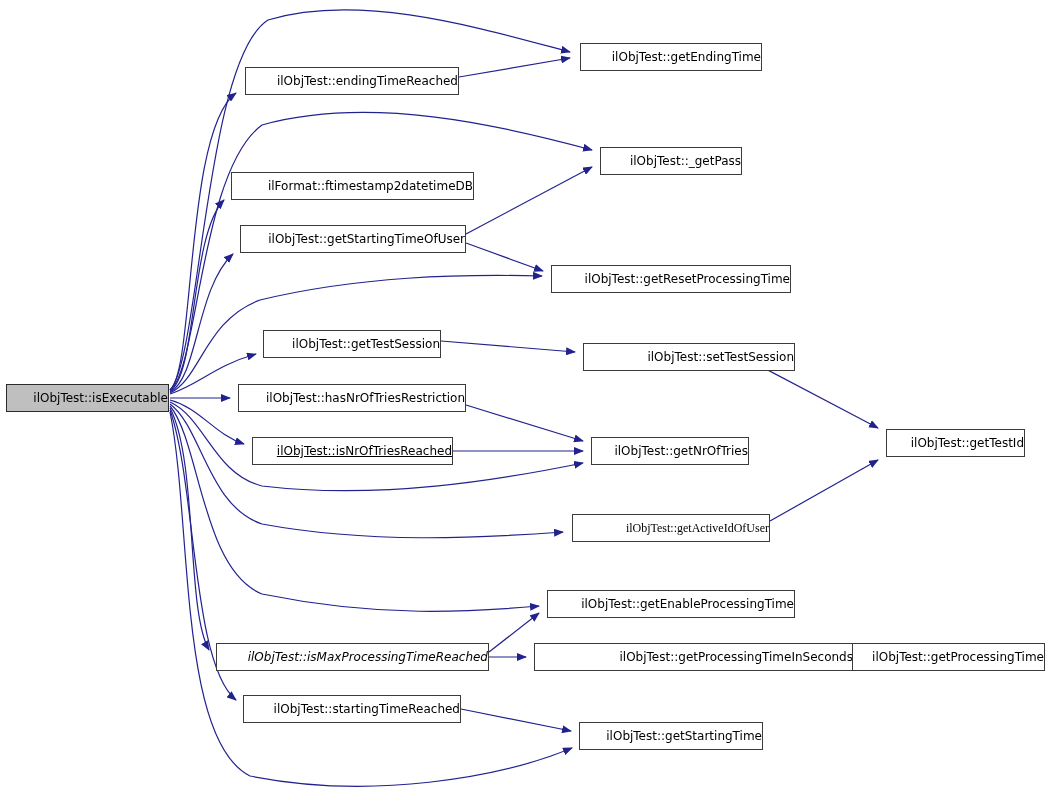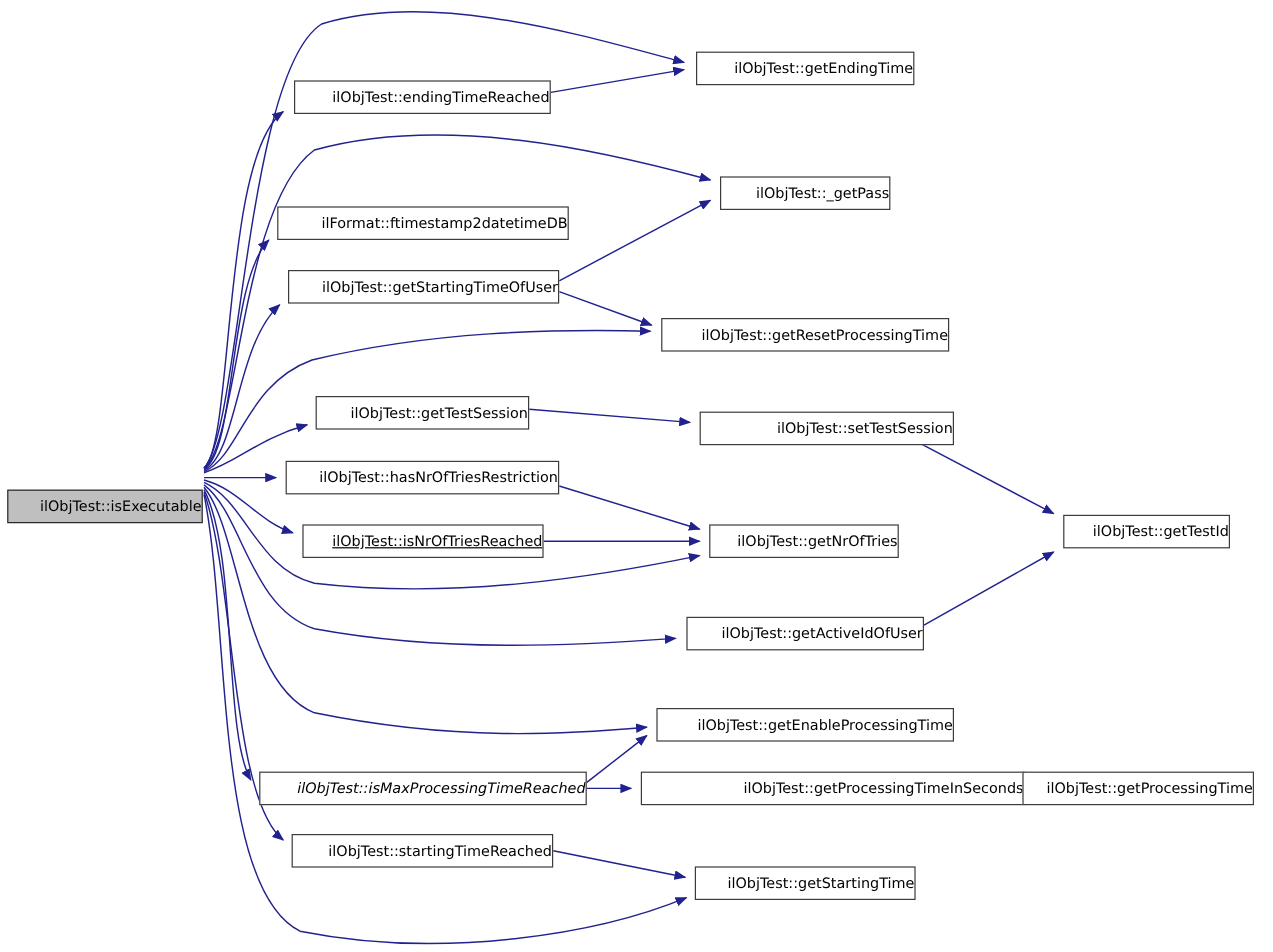--- a/index.html
+++ b/index.html
@@ -33,21 +33,20 @@
     line-height: 26px;
     height: 28px;
     text-align: right;
     white-space: nowrap;
     overflow: hidden;
     letter-spacing: 0px;
   }
   .node.root {
     background: #bfbfbf;
     border-color: #2b2b2b;
-    margin-top: 24px;
   }
   .node-label {
     display: block;
     width: 100%;
   }
 </style>
 </head>
 <body>
 
 <div id="graph-root">
@@ -122,21 +121,21 @@
       </div>
       <div class="node" style="left: 252px; top: 437px; width: 201px; text-decoration: underline;">
         <span class="node-label">ilObjTest::isNrOfTriesReached</span>
       </div>
       <div class="node" style="left: 591px; top: 437px; width: 158px; padding-left: 16px;">
         <span class="node-label">ilObjTest::getNrOfTries</span>
       </div>
       <div class="node" style="left: 886px; top: 429px; width: 139px;">
         <span class="node-label">ilObjTest::getTestId</span>
       </div>
-      <div class="node" style="left: 572px; top: 514px; width: 198px;">
+      <div class="node" style="left: 572px; top: 514px; width: 198px; font-family: Liberation Serif, serif;">
         <span class="node-label">ilObjTest::getActiveIdOfUser</span>
       </div>
       <div class="node" style="left: 547px; top: 590px; width: 248px;">
         <span class="node-label">ilObjTest::getEnableProcessingTime</span>
       </div>
       <div class="node" style="left: 216px; top: 643px; width: 273px; font-style: italic;">
         <span class="node-label">ilObjTest::isMaxProcessingTimeReached</span>
       </div>
       <div class="node" style="left: 534px; top: 643px; width: 320px;">
         <span class="node-label">ilObjTest::getProcessingTimeInSeconds</span>

